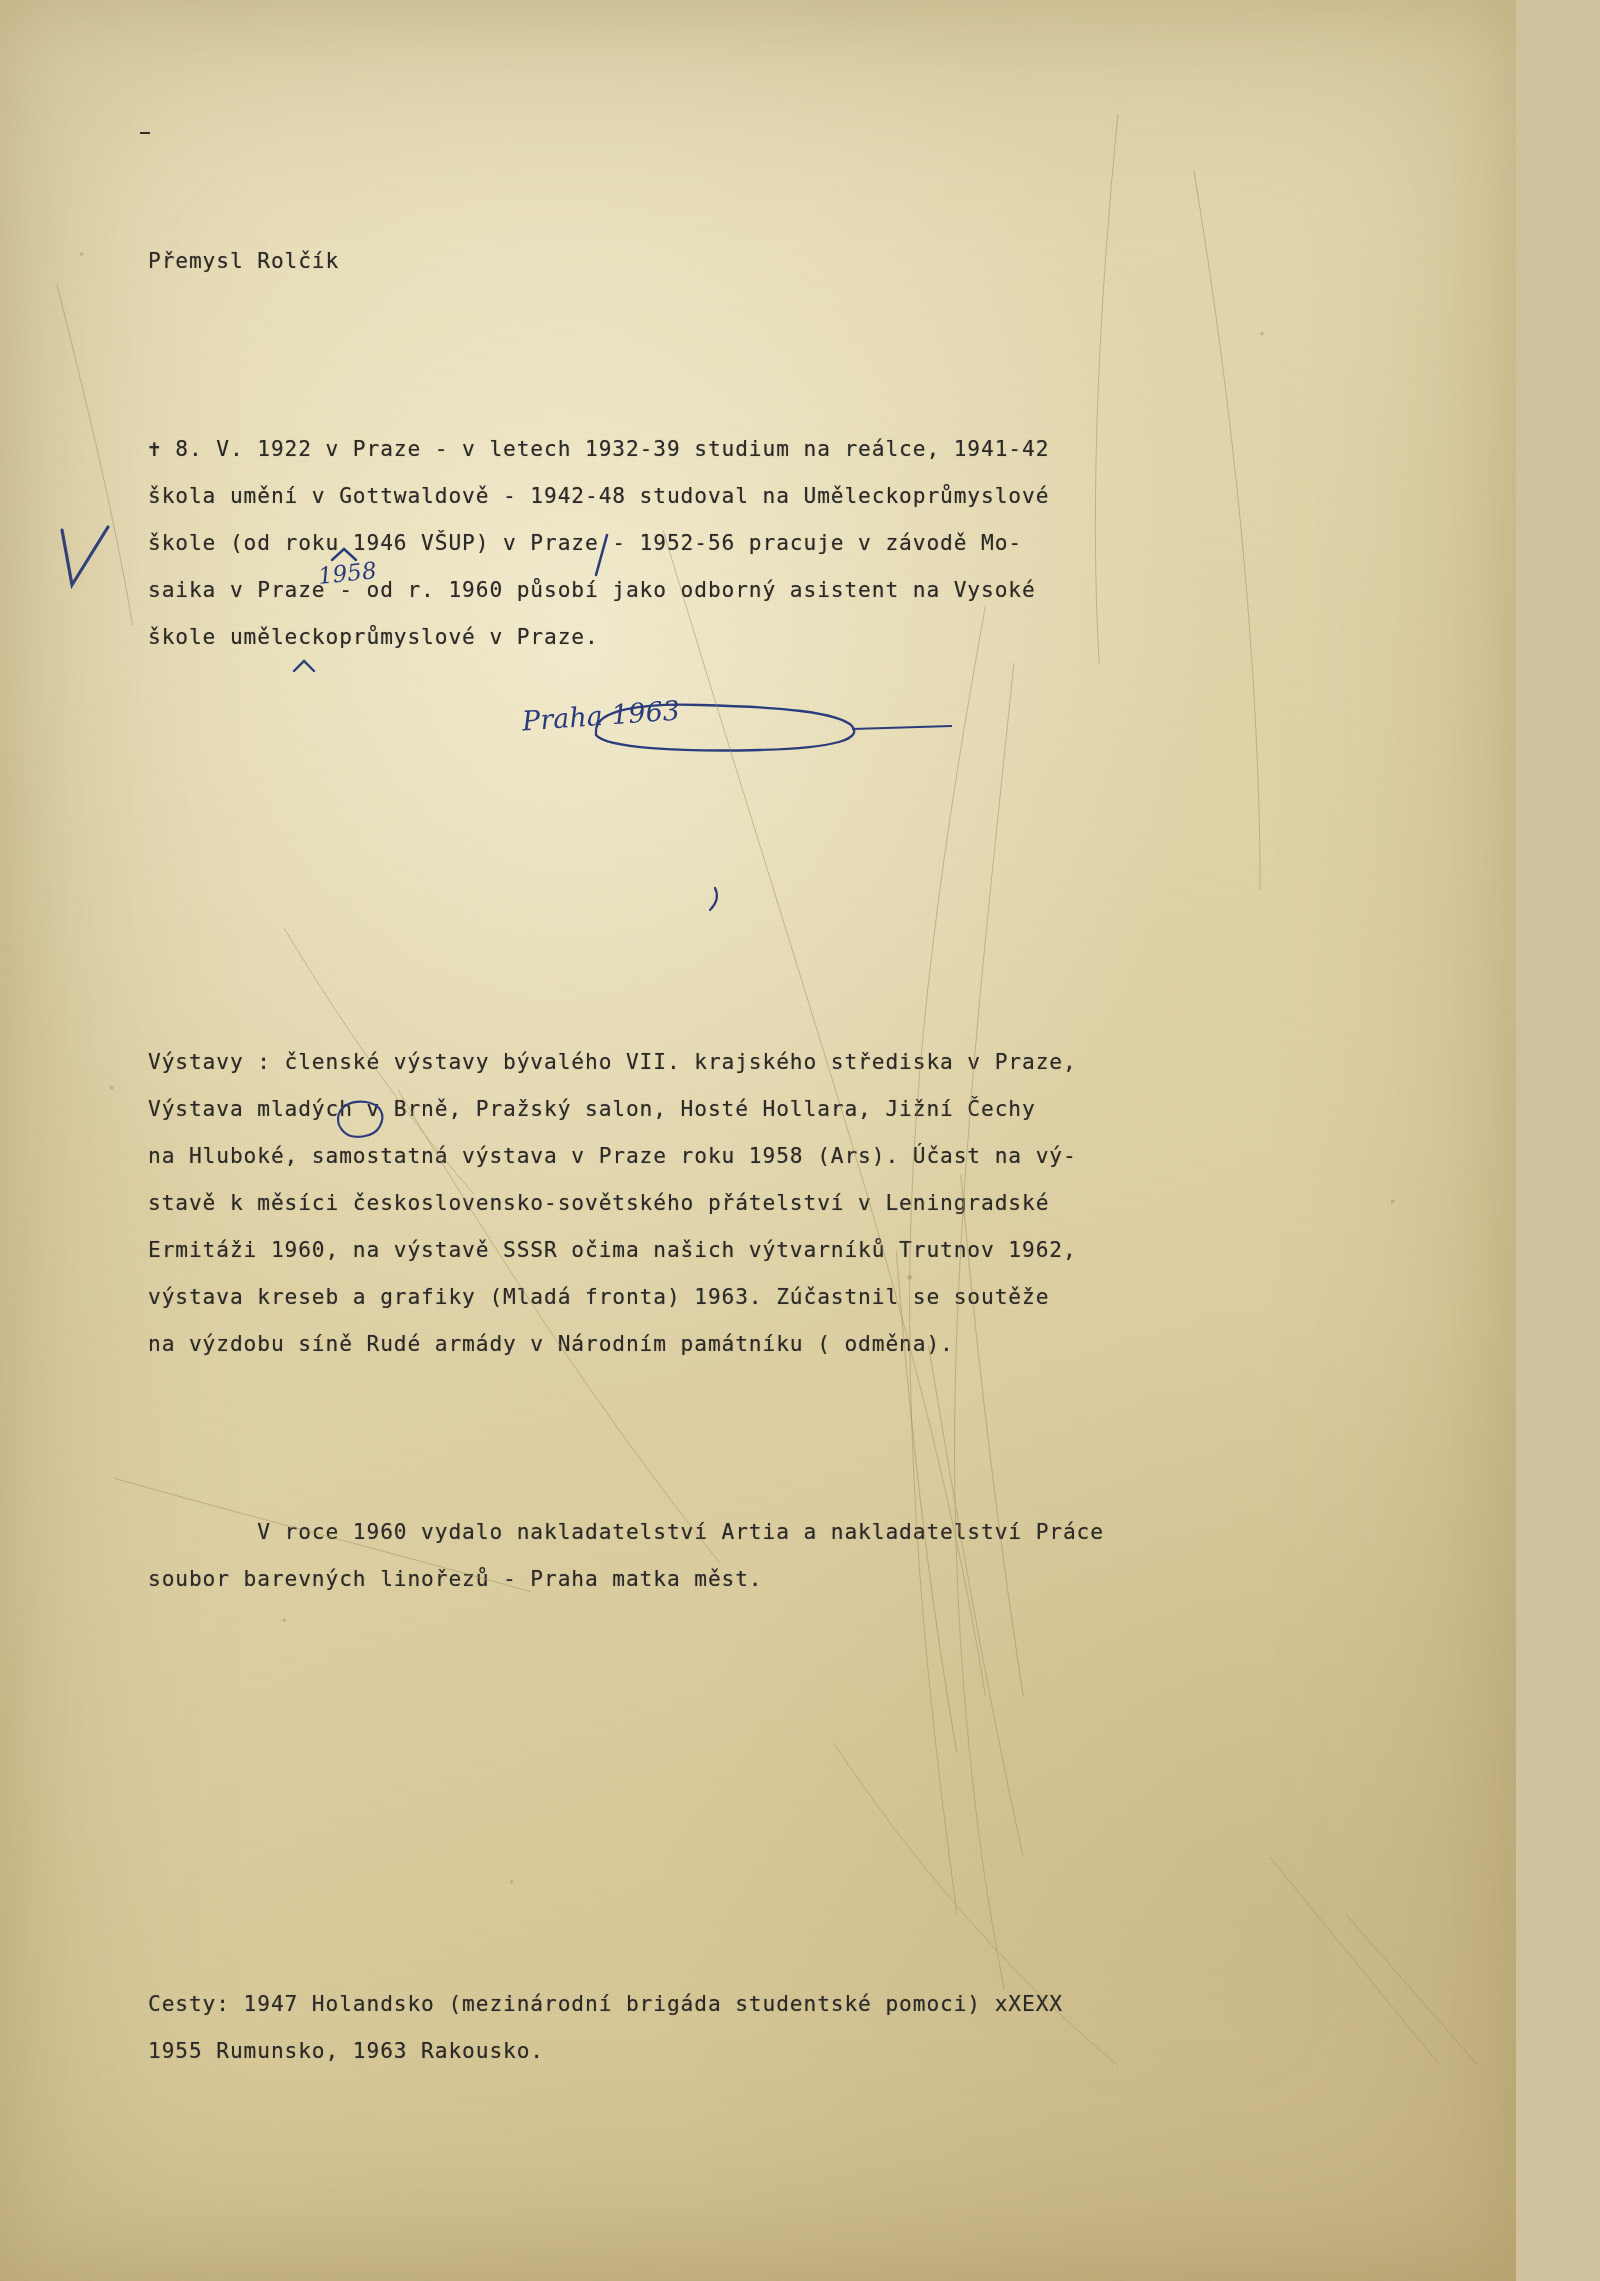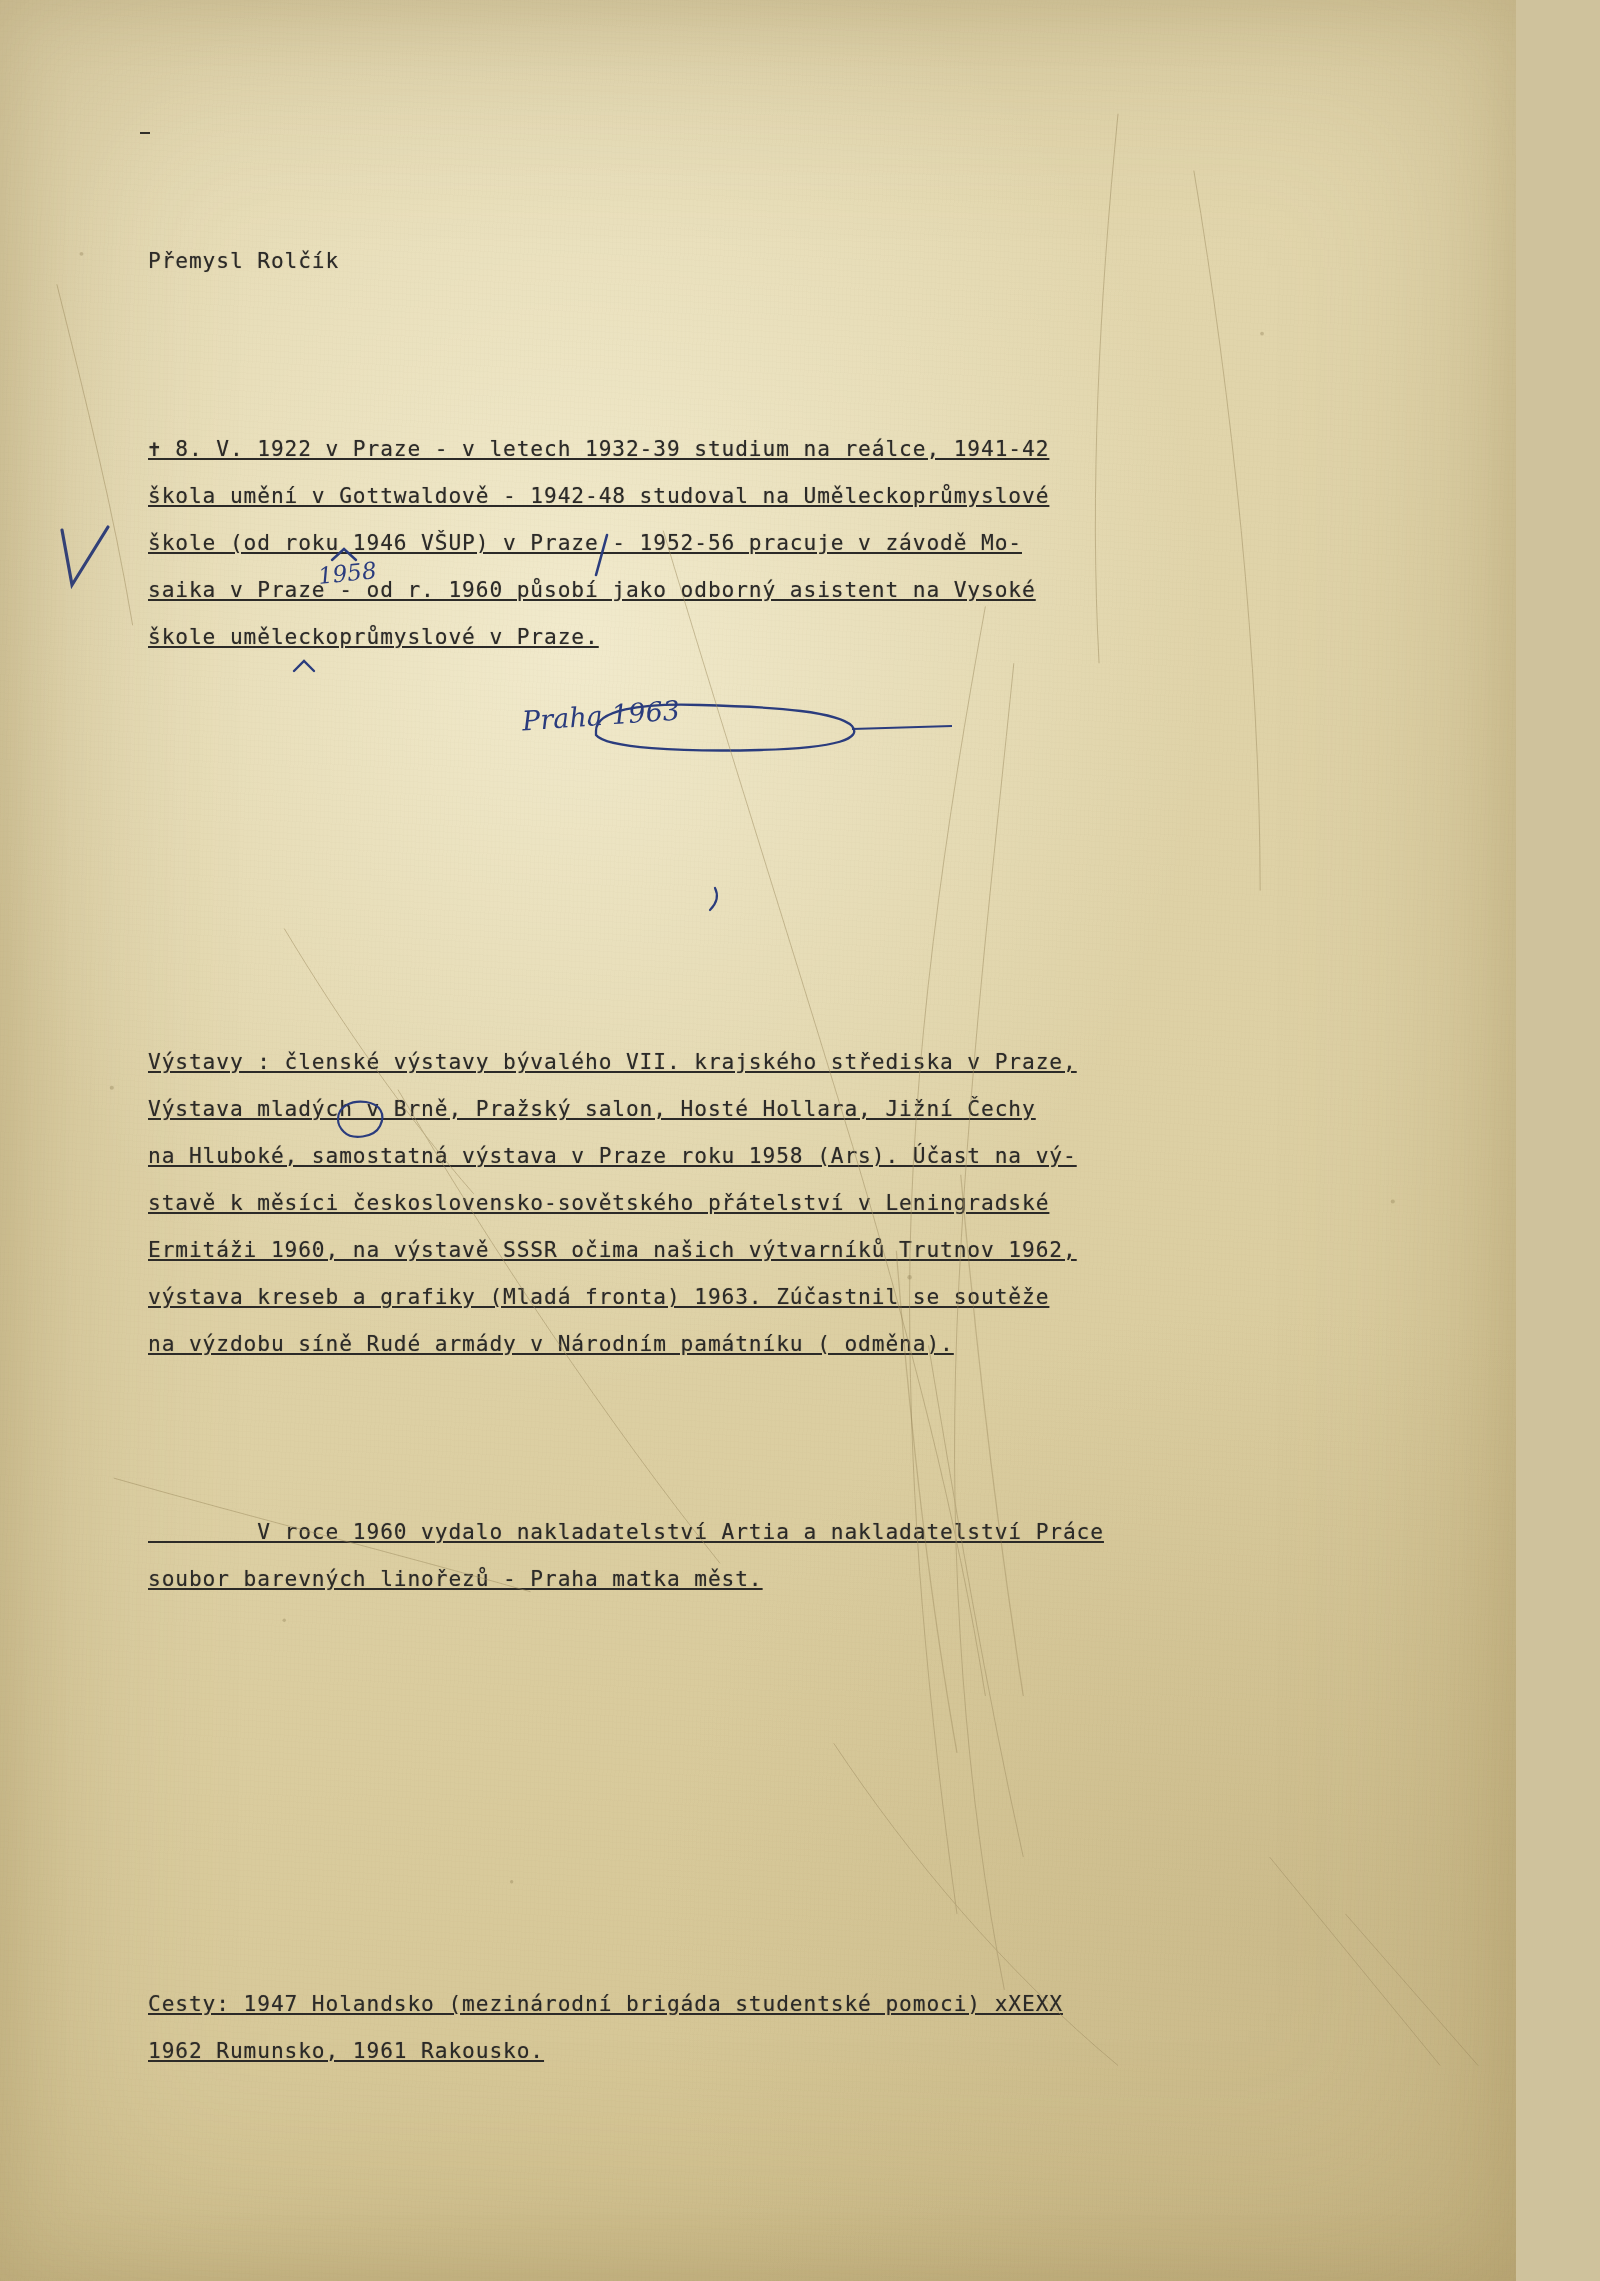--- a/index.html
+++ b/index.html
@@ -61,21 +61,21 @@
     color: #2b2a28;
     font-size: 21.2px;
     line-height: 47px;
     letter-spacing: 0.9px;
     white-space: pre;
     text-shadow: 0 0 1px rgba(40,38,34,.45);
   }
   .para { margin: 0 0 0 0; }
   .gap-lg { height: 96px; }
   .gap-xl { height: 196px; }
-  .line { display: block; text-decoration: underline; }
+  .line { display: block; }
 
   
   .ink {
     position: absolute;
     color: #2a3c7e;
     font-family: "DejaVu Serif", serif;
     font-style: italic;
     pointer-events: none;
   }
   #ink-1958 {
@@ -104,21 +104,21 @@
     <div class="para"><span class="line">✝ 8. V. 1922 v Praze - v letech 1932-39 studium na reálce, 1941-42</span><span class="line">škola umění v Gottwaldově - 1942-48 studoval na Uměleckoprůmyslové</span><span class="line">škole (od roku 1946 VŠUP) v Praze - 1952-56 pracuje v závodě Mo-</span><span class="line">saika v Praze - od r. 1960 působí jako odborný asistent na Vysoké</span><span class="line">škole uměleckoprůmyslové v Praze.</span></div>
 
     <div class="gap-lg"></div>
 
     <div class="para"><span class="line">Výstavy : členské výstavy bývalého VII. krajského střediska v Praze,</span><span class="line">Výstava mladých v Brně, Pražský salon, Hosté Hollara, Jižní Čechy</span><span class="line">na Hluboké, samostatná výstava v Praze roku 1958 (Ars). Účast na vý-</span><span class="line">stavě k měsíci československo-sovětského přátelství v Leningradské</span><span class="line">Ermitáži 1960, na výstavě SSSR očima našich výtvarníků Trutnov 1962,</span><span class="line">výstava kreseb a grafiky (Mladá fronta) 1963. Zúčastnil se soutěže</span><span class="line">na výzdobu síně Rudé armády v Národním památníku ( odměna).</span></div>
 
     <div class="para"><span class="line">        V roce 1960 vydalo nakladatelství Artia a nakladatelství Práce</span><span class="line">soubor barevných linořezů - Praha matka měst.</span></div>
 
     <div class="gap-lg"></div>
 
-    <div class="para"><span class="line">Cesty: 1947 Holandsko (mezinárodní brigáda studentské pomoci) xXEXX</span><span class="line">1962 Rumunsko, 1961 Rakousko.</span></div>
+    <div class="para"><span class="line">Cesty: 1947 Holandsko (mezinárodní brigáda studentské pomoci) xXEXX</span><span class="line">1955 Rumunsko, 1963 Rakousko.</span></div>
 
     <div class="gap-xl"></div>
 
     
     
     
 
   </div>
 
   <div class="ink" id="ink-1958">1958</div>

